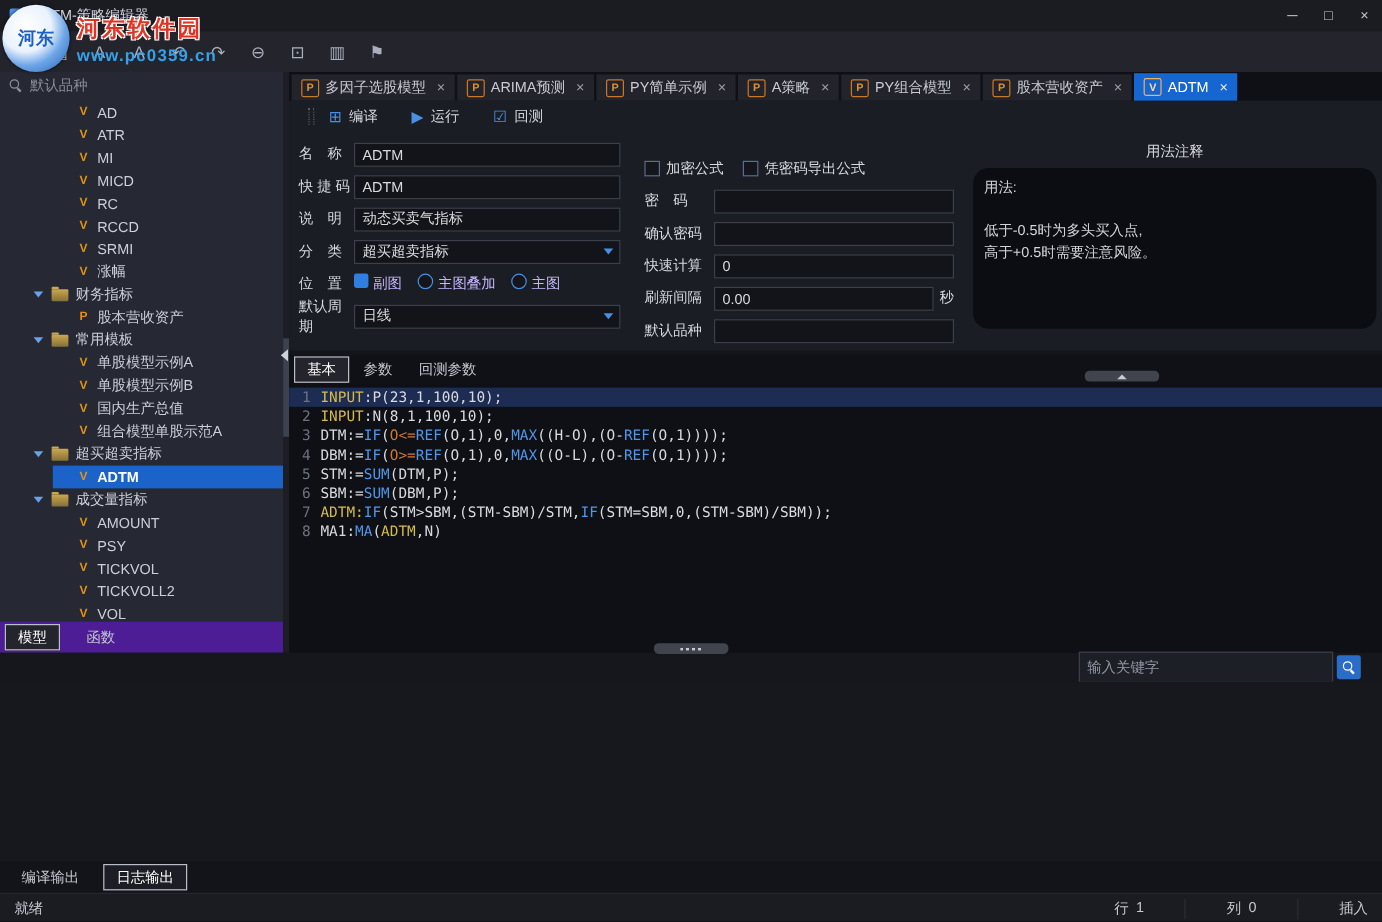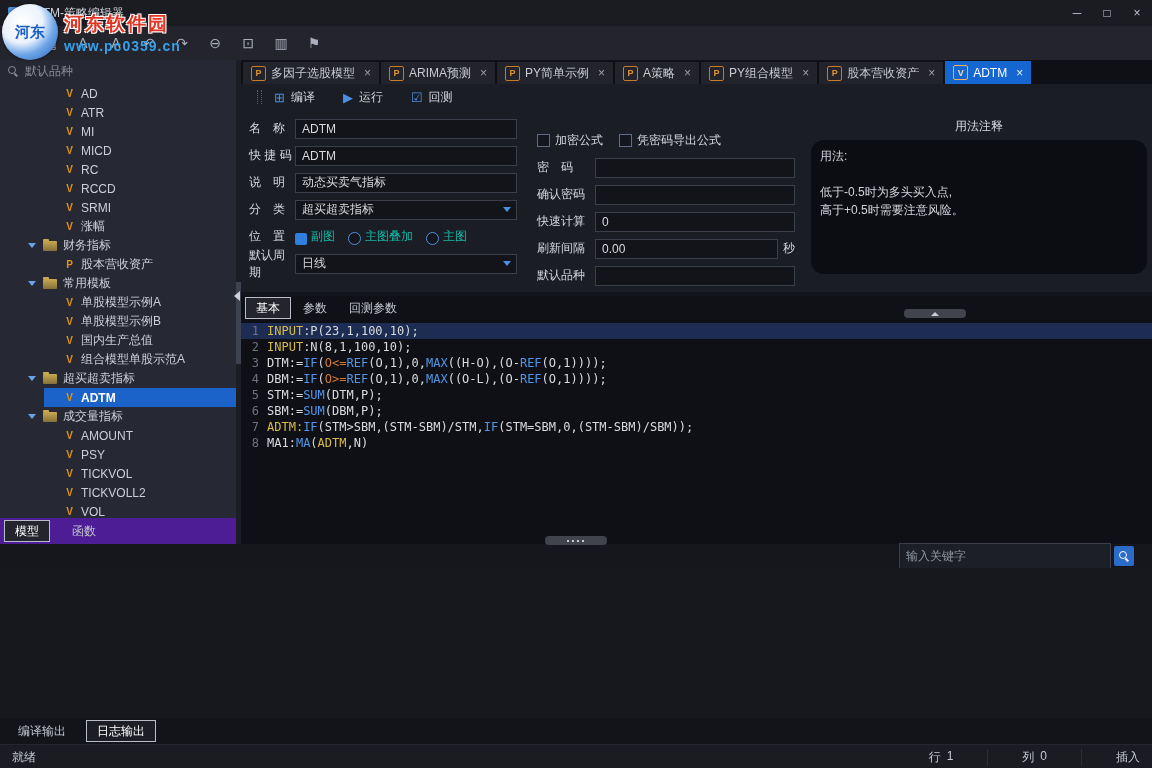--- a/index.html
+++ b/index.html
@@ -69,21 +69,21 @@
   .form-col1{position:absolute;left:8px;top:8px;width:268px;}
   .form-col2{position:absolute;left:296px;top:20px;width:258px;}
   .form-col3{position:absolute;left:570px;top:6px;width:336px;}
   .form-row{display:flex;align-items:center;height:21px;margin-bottom:6px;}
   .form-label{width:46px;font-size:12px;color:#d6d8de;flex:none;}
   .form-col2 .form-label{width:58px;}
   .input{height:18px;background:#131419;border:1px solid #3a3f4b;color:#d8dade;font-size:12px;display:flex;align-items:center;padding:0 6px;flex:1;}
   .dropdown{position:relative;padding-right:18px;}
   .dd-arrow{position:absolute;right:5px;top:6px;width:0;height:0;border-left:4px solid transparent;border-right:4px solid transparent;border-top:5px solid #4a90e2;}
   .radio-group{display:flex;align-items:center;gap:13px;flex:1;}
-  .radio-opt{display:flex;align-items:flex-end;gap:4px;font-size:12px;color:#14b8a6;}
+  .radio-opt{display:flex;align-items:flex-start;gap:4px;font-size:12px;color:#c4b5fd;}
   .radio{width:11px;height:11px;border:1px solid #4a90e2;border-radius:50%;background:#14161c;flex:none;}
   .radio.square{width:12px;height:12px;border:none;border-radius:2px;background:#2f7fe0;}
   .cb-row{display:flex;align-items:center;gap:16px;height:21px;margin-bottom:6px;}
   .cb-opt{display:flex;align-items:center;gap:5px;font-size:12px;color:#d6d8de;}
   .cb{width:11px;height:11px;border:1px solid #5c6c8c;background:#14161c;flex:none;}
   .unit{font-size:12px;color:#d6d8de;margin-left:5px;}
   .usage-title{text-align:center;font-size:12px;color:#d6d8de;height:20px;line-height:20px;}
   .usage-box{margin-top:4px;height:120px;background:#0c0d12;padding:7px 9px;font-size:12px;color:#d2d4da;line-height:18px;border-radius:13px;}
   .usage-line{min-height:18px;}
 

